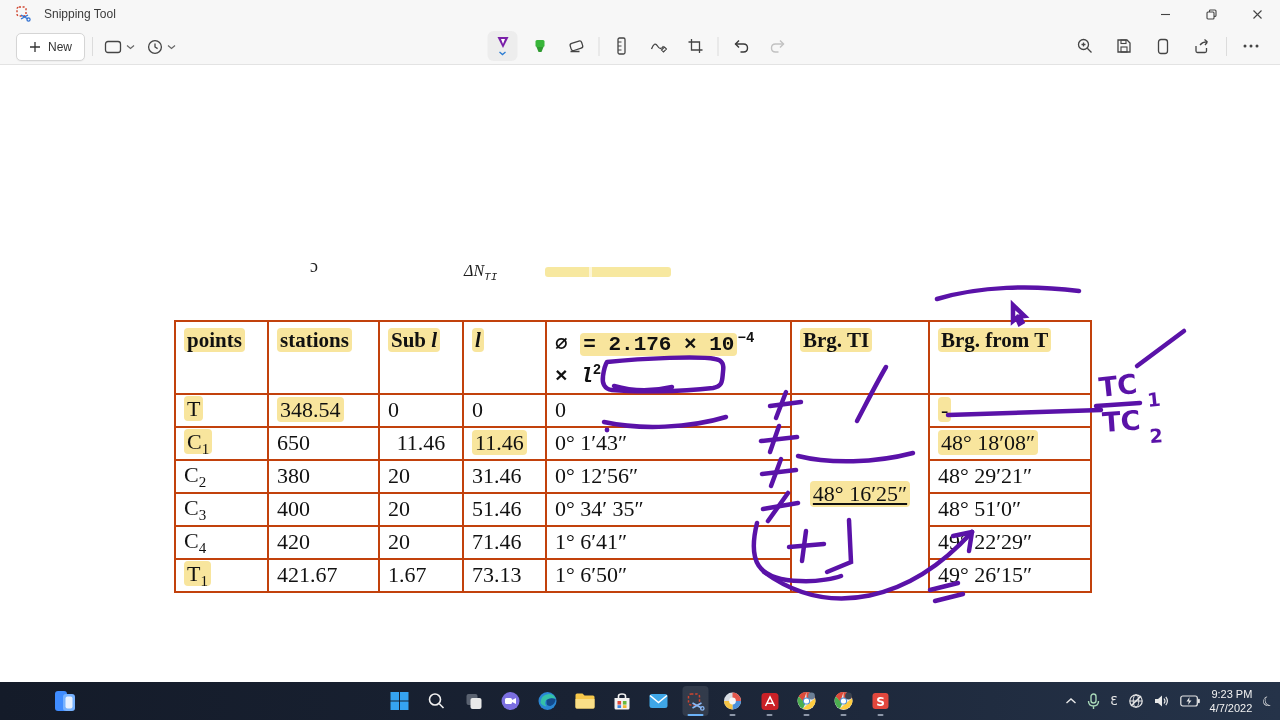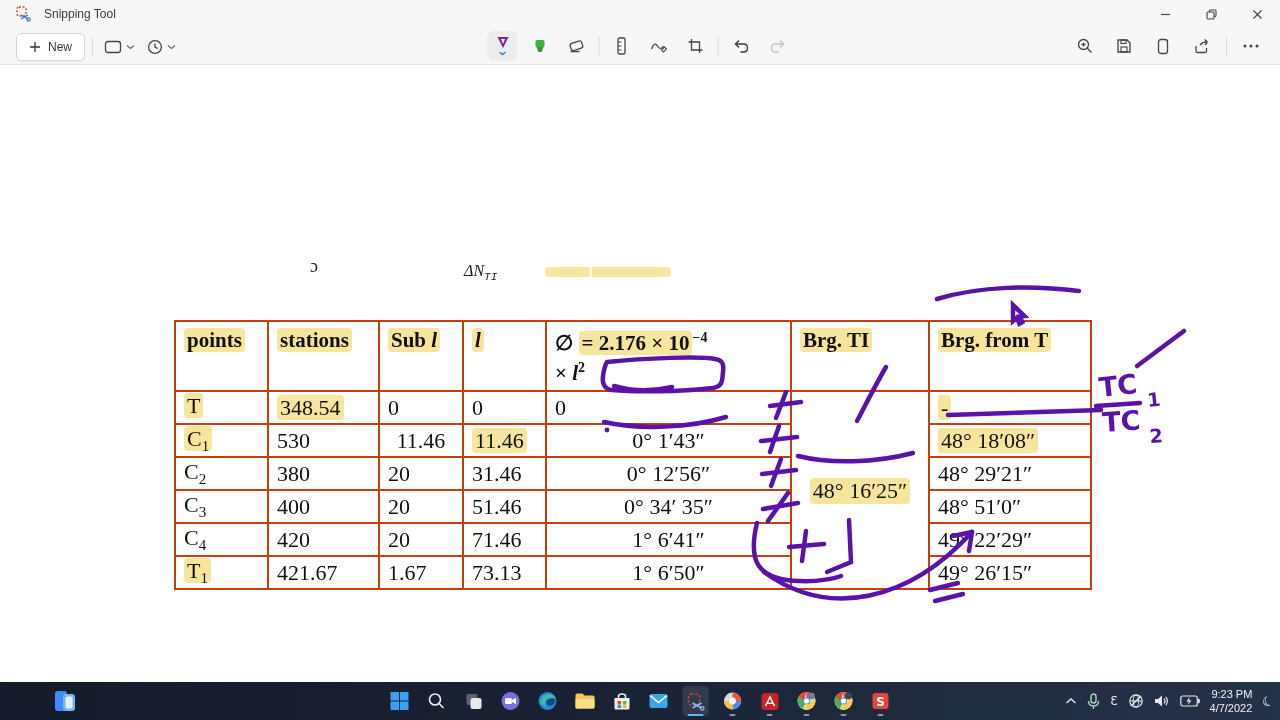--- a/index.html
+++ b/index.html
@@ -46,27 +46,27 @@
 
   
   table.snip { position:absolute; left:174px; top:255px; border-collapse:collapse;
                font-family:"Liberation Serif",serif; color:#111; table-layout:fixed; }
   table.snip td, table.snip th { border:2px solid #c2410c; padding:0 8px; overflow:visible; white-space:nowrap; }
   table.snip th { font-size:21px; font-weight:bold; text-align:left; vertical-align:top; padding-top:6px; height:70px; }
   table.snip td { font-size:22px; height:33px; vertical-align:middle; }
   .c-points{width:93px;} .c-st{width:111px;} .c-sub{width:84px;} .c-l{width:83px;}
   .c-phi{width:245px;} .c-bti{width:138px;} .c-bft{width:162px;}
   th.center, td.center { text-align:center; }
-  td.phi { text-align:center; }
+  td.phi { text-align:left; }
   td.phi.left { text-align:left; }
   .hl { background:#f8e59d; border-radius:4px; padding:0 3px; }
   .it { font-style:italic; }
   sub.pt { font-size:15px; }
-  .phi-hdr { text-align:center; line-height:1.45; }
-  .brgti-val { display:inline-block; margin-top:2px; }
+  .phi-hdr { text-align:center; line-height:1.45;font-family:Liberation Mono, monospace; }
+  .brgti-val { display:inline-block; margin-top:2px;text-decoration:underline; }
 
   
   svg.ink { position:absolute; inset:0; width:1280px; height:720px; pointer-events:none; }
   .ink path, .ink line { fill:none; stroke:#5a12a8; stroke-width:4.5; stroke-linecap:round; }
   .ink text { fill:#5a12a8; font-family:"DejaVu Sans",sans-serif; font-weight:bold; }
 
   
   .rec-widget { position:absolute; left:1211px; top:641px; width:54px; height:27px;
                 background:#ababab; border-radius:3px; display:flex; align-items:center;
                 justify-content:center; gap:8px; opacity:.92; }
@@ -131,21 +131,21 @@
         <td><span class="hl"><span>T</span><sub class="pt"></sub></span></td>
         <td><span class="hl">348.54</span></td>
         <td><span>0</span></td>
         <td><span>0</span></td>
         <td class="phi left"><span>0</span></td>
         <td rowspan="6" class="center"><span class="hl brgti-val">48° 16′25″</span></td>
         <td><span class="hl">-</span></td>
       </tr>
       <tr>
         <td><span class="hl"><span>C</span><sub class="pt">1</sub></span></td>
-        <td><span>530</span></td>
+        <td><span>650</span></td>
         <td style="text-align:center"><span>11.46</span></td>
         <td><span class="hl">11.46</span></td>
         <td class="phi"><span>0° 1′43″</span></td>
         <td><span class="hl">48° 18′08″</span></td>
       </tr>
       <tr>
         <td><span>C</span><sub class="pt">2</sub></td>
         <td><span>380</span></td>
         <td><span>20</span></td>
         <td><span>31.46</span></td>

